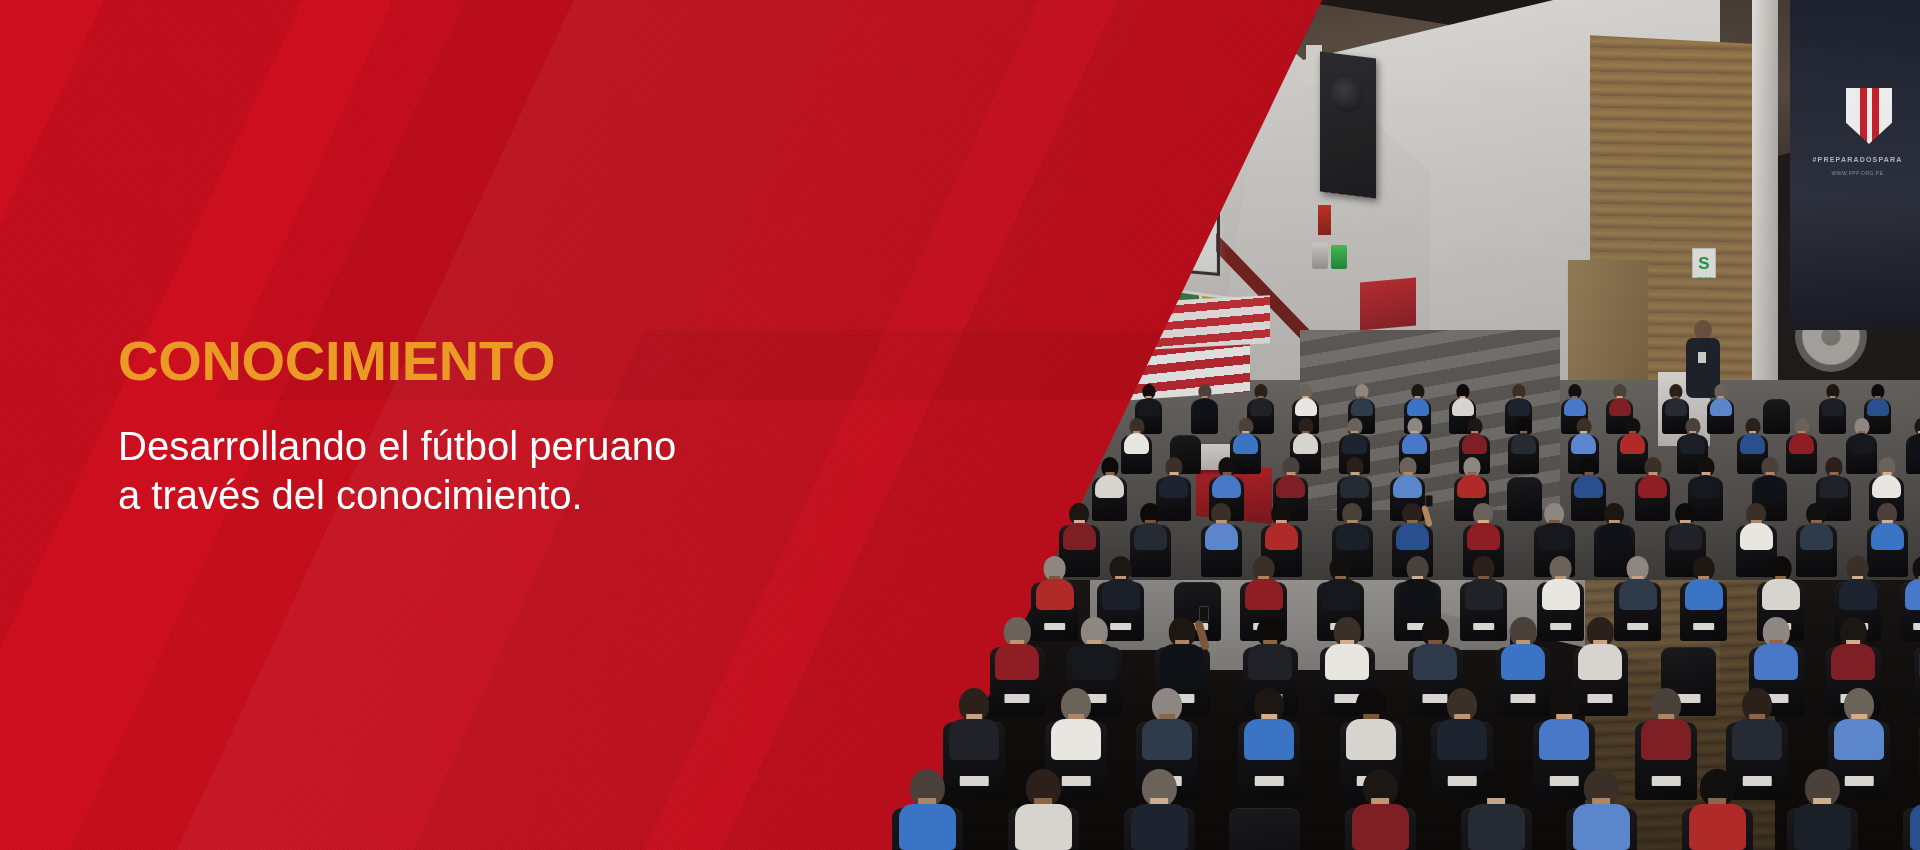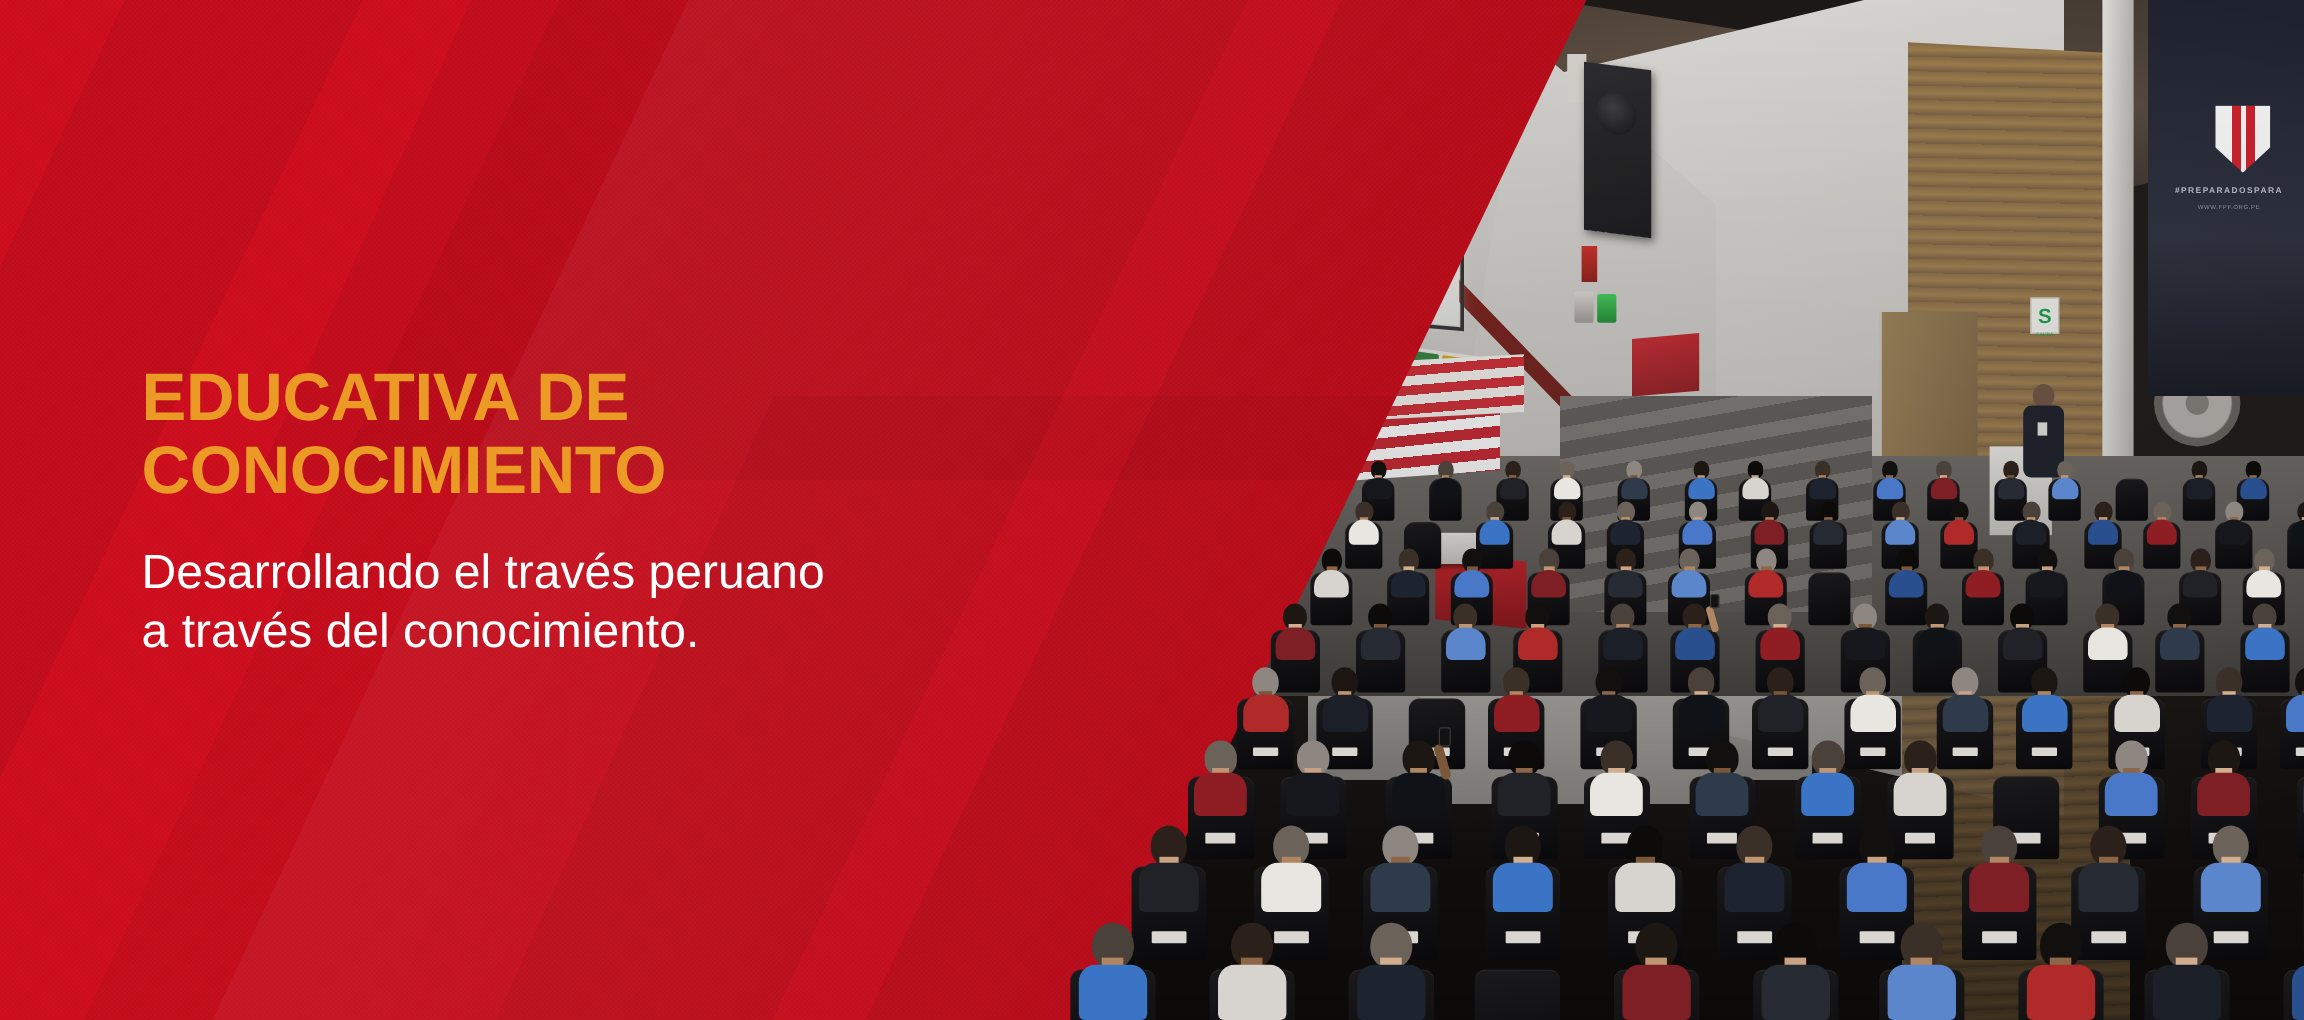--- a/index.html
+++ b/index.html
@@ -1047,22 +1047,21 @@
     <div class="band b2"></div>
     <div class="band b3"></div>
     <div class="band b4"></div>
     <div class="sheen"></div>
     <div class="grain"></div>
   </div>
   <div class="seam"></div>
 
   <div class="content">
     <h1 class="headline" id="headline">
-        <span>EDUCATIVA DE</span>
         <span>CONOCIMIENTO</span>
       </h1>
     <p class="subhead" id="subhead">
-        <span>Desarrollando el través peruano</span>
+        <span>Desarrollando el fútbol peruano</span>
         <span>a través del conocimiento.</span>
       </p>
   </div>
 
 </div>
 
 </body></html>

